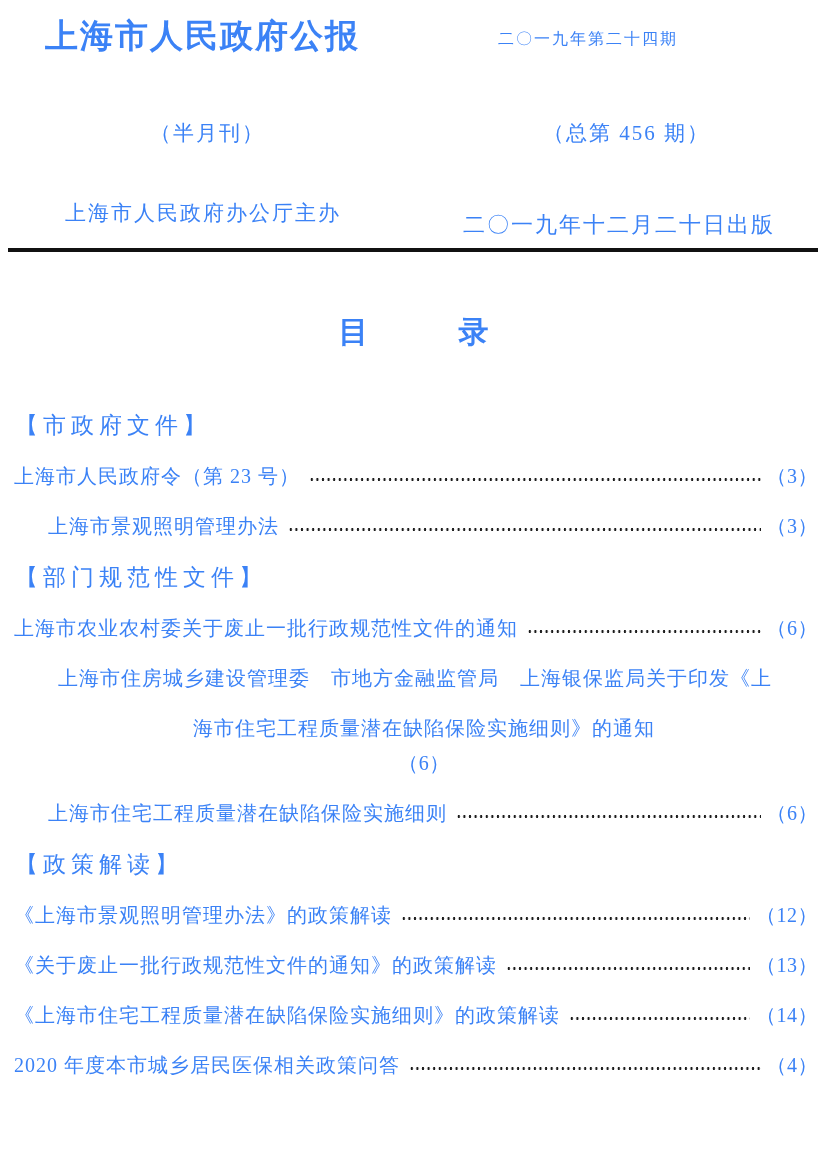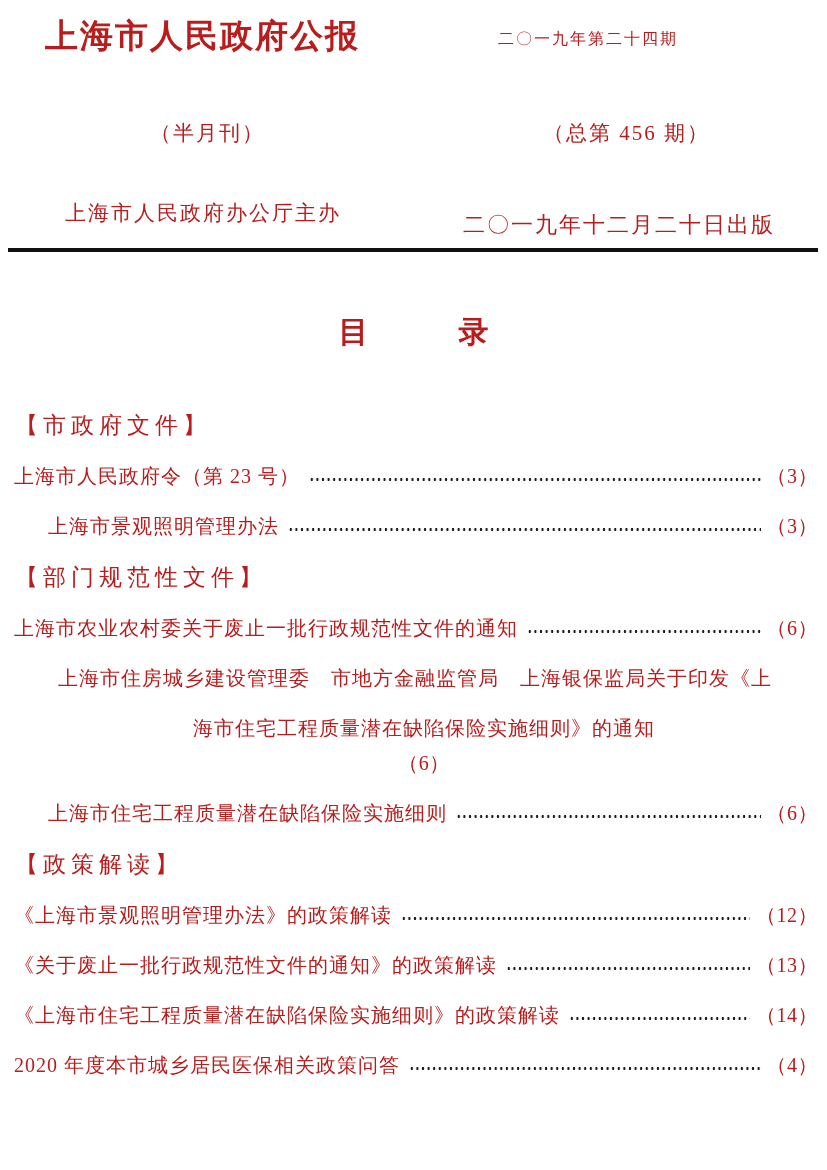--- a/index.html
+++ b/index.html
@@ -1,21 +1,21 @@
 <!DOCTYPE html>
 <html><head>
 <meta charset="utf-8">
 <style>
   html, body { margin: 0; padding: 0; background: #ffffff; }
   .page {
     position: relative;
     width: 827px;
     height: 1080px;
     background: #ffffff;
-    color: #b91c1c;
+    color: #3b82f6;
     font-family: "Liberation Serif", "DejaVu Serif", serif;
     overflow: hidden;
     box-sizing: border-box;
   }
 
   
   .masthead { position: relative; height: 253px; }
   .gazette-title {
     position: absolute; left: 45px; top: 16px; margin: 0;
     font-family: "DejaVu Sans", "Liberation Sans", sans-serif;

